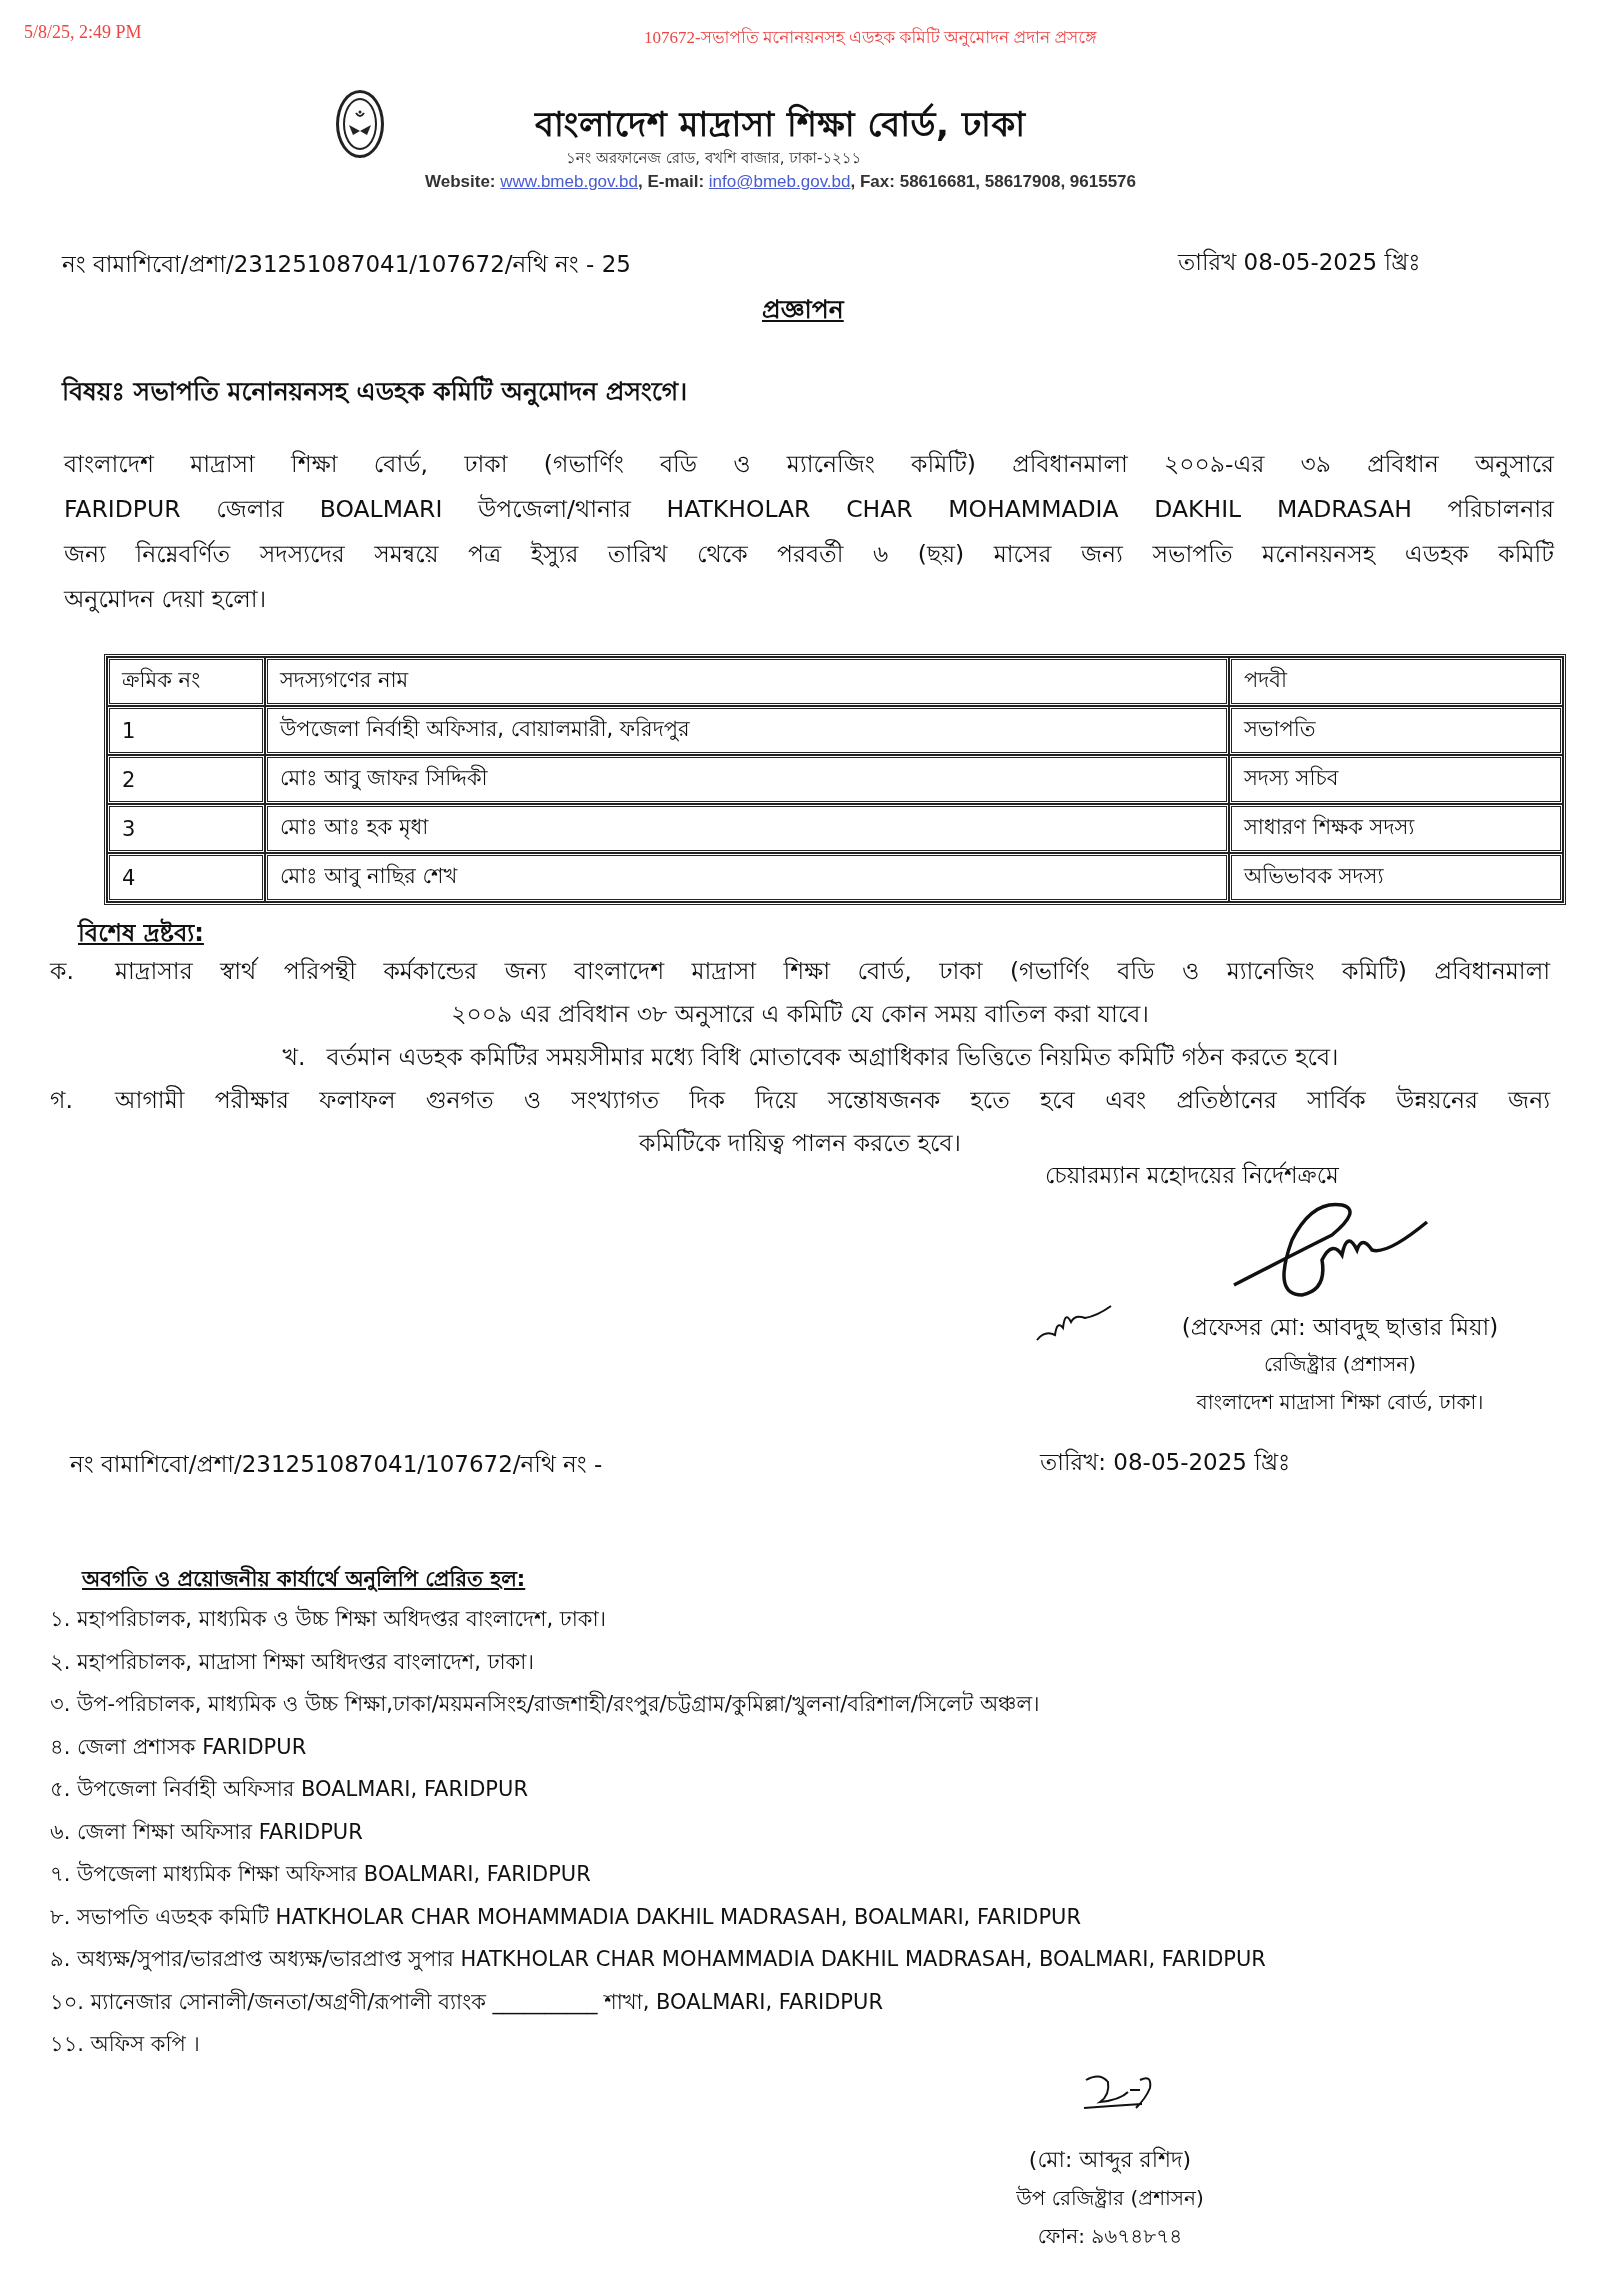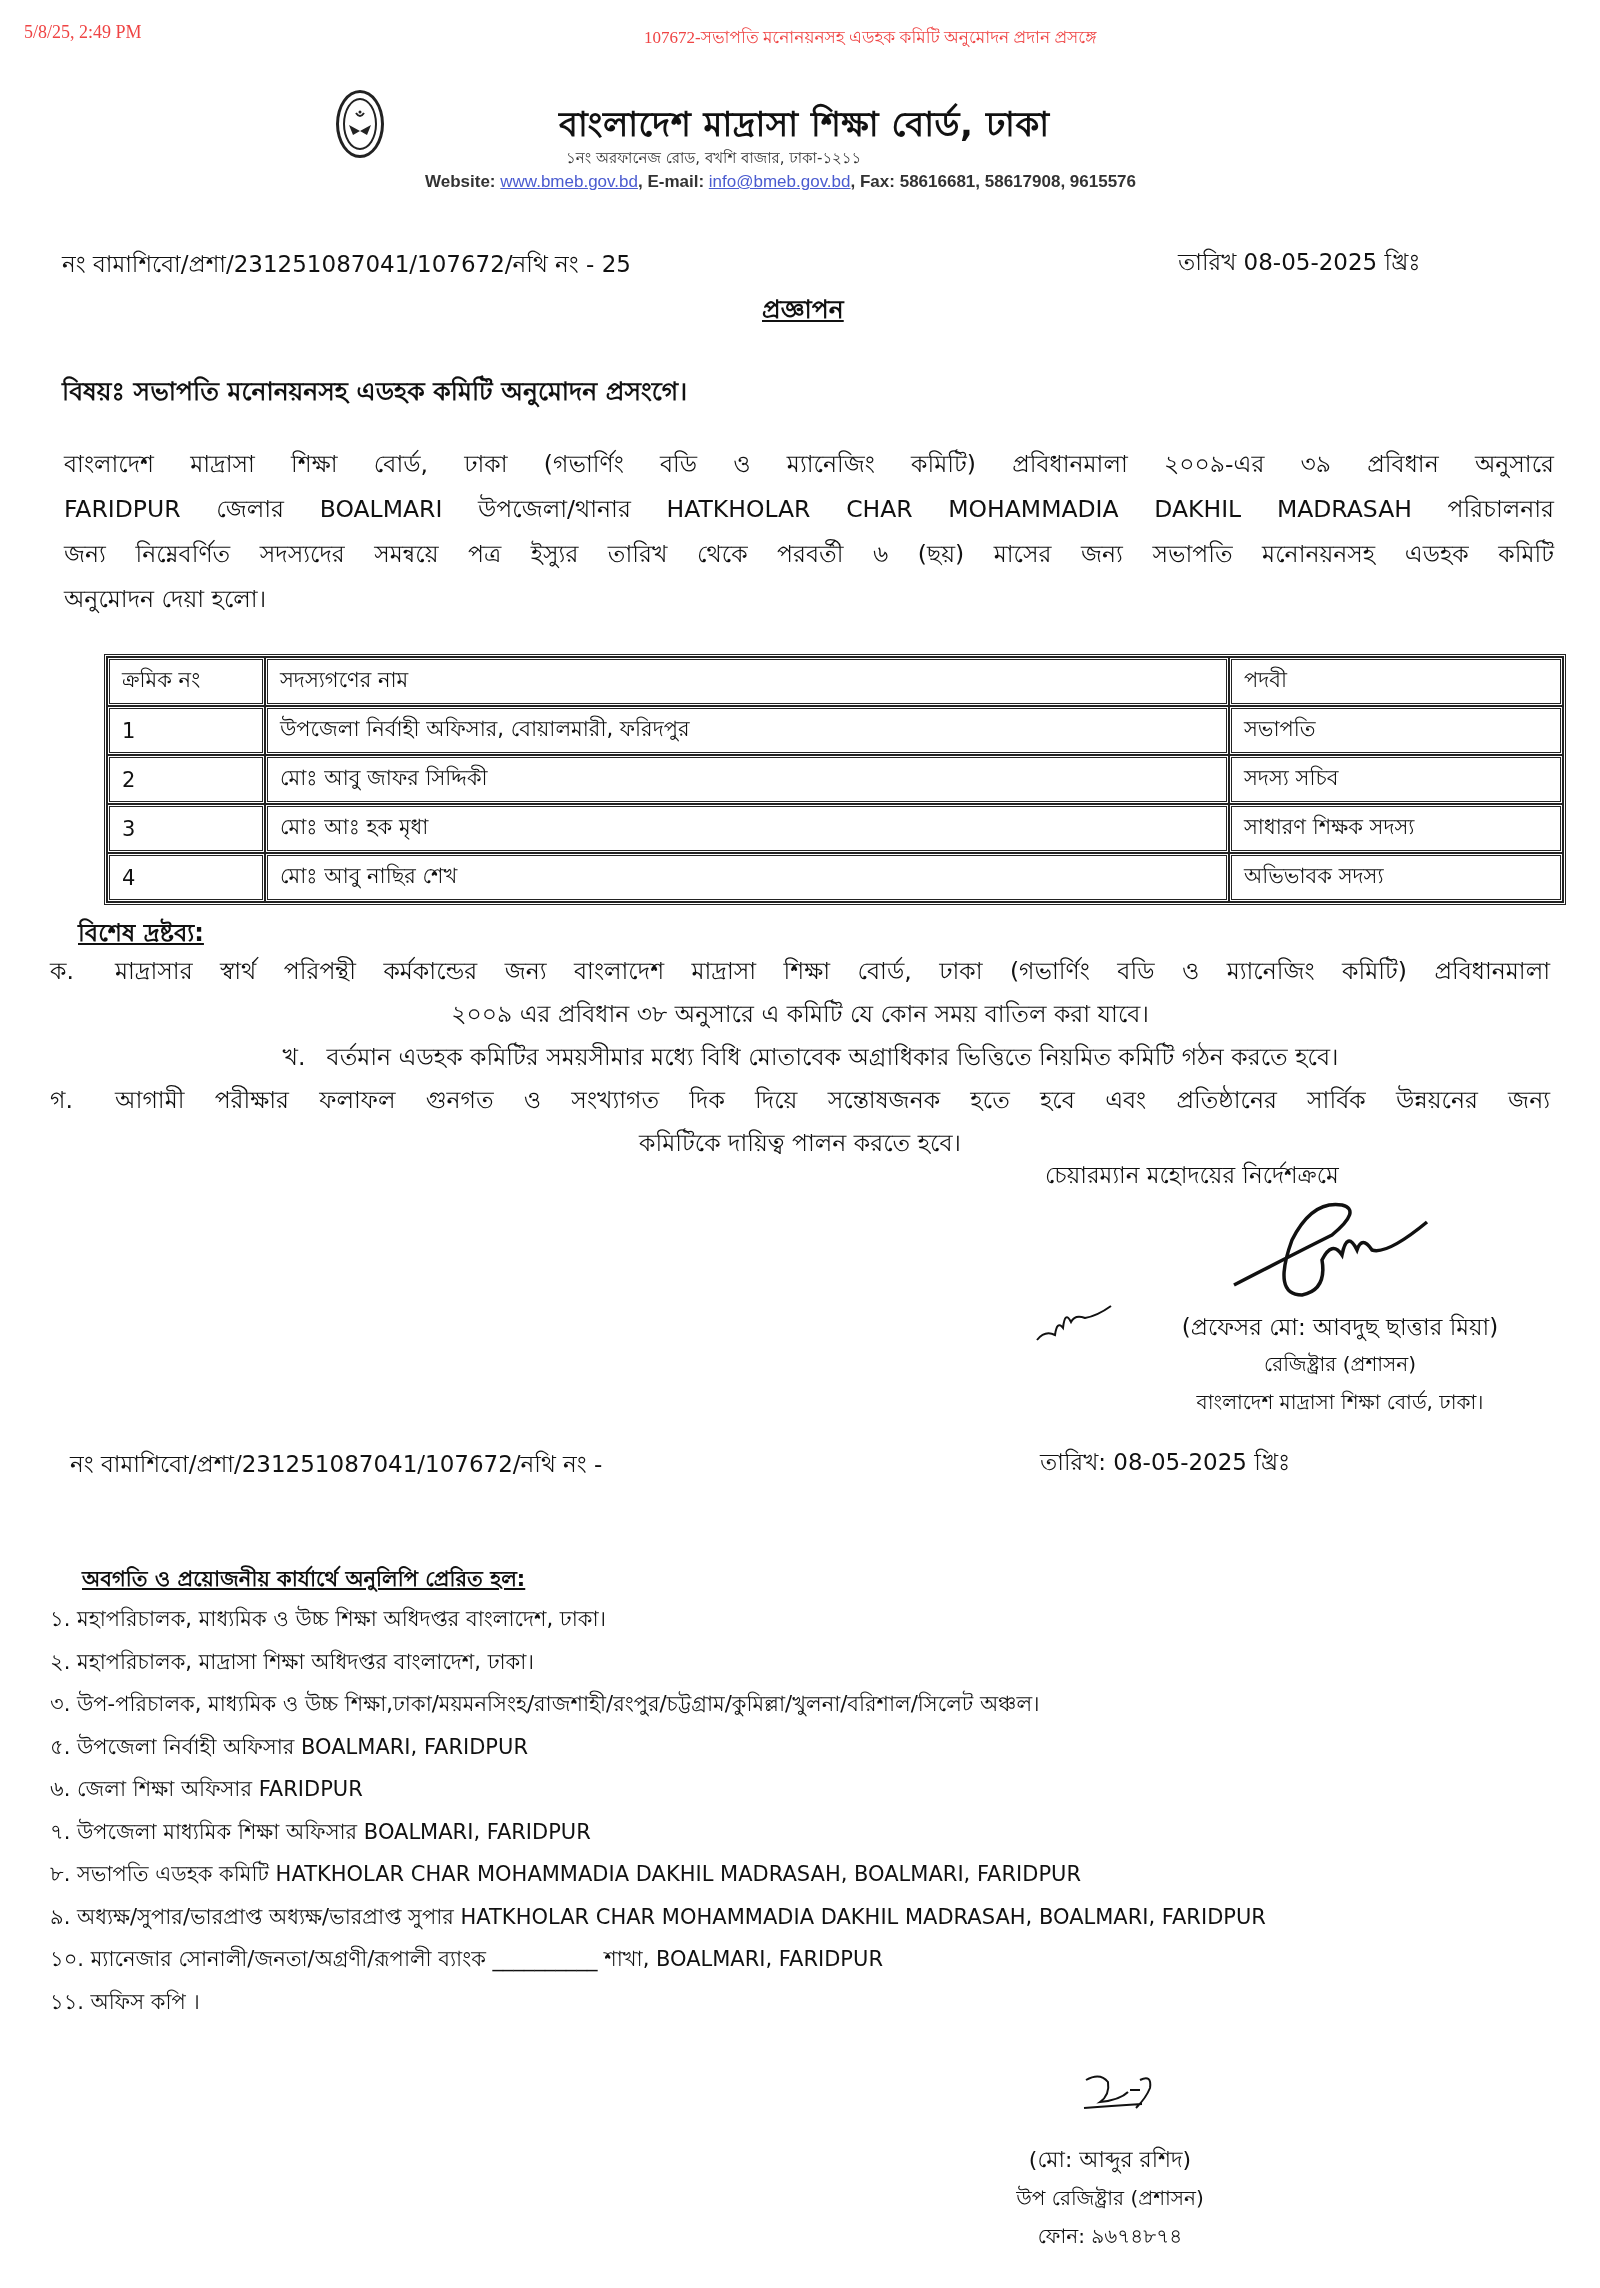--- a/index.html
+++ b/index.html
@@ -1,20 +1,20 @@
 <!DOCTYPE html>
 <html><head>
   <meta charset="utf-8">
   <style>
     * { box-sizing: border-box; margin: 0; padding: 0; }
     html, body { width: 1600px; height: 2288px; background: #ffffff; overflow: hidden; }
     body { position: relative; font-family: "DejaVu Sans", sans-serif; color: #111111; }
     .abs { position: absolute; }
     .print-meta { font-family: Liberation Serif, serif; font-size: 18px; color: #ef4444; text-align: right; }
-    .hdr-title { font-size: 34px; font-weight: bold; letter-spacing: 0.5px; margin-left: 24px; }
+    .hdr-title { font-size: 34px; font-weight: bold; letter-spacing: 0.5px; }
     .hdr-addr { font-size: 15px; color: #333; }
     .hdr-web { font-size: 17px; font-weight: bold; color: #333; font-family: "Liberation Sans", sans-serif; margin-left: 47px; }
     .hdr-web .lnk { color: #4a5bd0; text-decoration: underline; font-weight: normal; }
     .memo { font-size: 23px; }
     .heading-u { font-size: 25px; font-weight: bold; text-decoration: underline; }
     .subject { font-size: 25px; font-weight: bold; }
     .para { font-size: 23.5px; line-height: 45px; text-align: justify; text-align-last: left; }
     .para.just { text-align-last: justify; }
     table.members { border-collapse: separate; border-spacing: 0; border: 3px double #222; width: 1462px; }
     table.members td { border: 3px double #222; height: 49px; font-size: 21px; padding: 0 12px; vertical-align: middle; }
@@ -123,20 +123,21 @@
   <div style="font-size:20px; line-height:40px;">বাংলাদেশ মাদ্রাসা শিক্ষা বোর্ড, ঢাকা।</div>
 </div>
 
 <div class="abs memo" style="left:70px; top:1446px;">নং বামাশিবো/প্রশা/231251087041/107672/নথি নং -</div>
 <div class="abs memo" style="left:1040px; top:1444px;">তারিখ: 08-05-2025 খ্রিঃ</div>
 <div class="abs cc-head" style="left:82px; top:1563px;">অবগতি ও প্রয়োজনীয় কার্যার্থে অনুলিপি প্রেরিত হল:</div>
 <div class="abs" style="left:50px; top:1598px; width:1500px;">
   <div class="cc-item">১. মহাপরিচালক, মাধ্যমিক ও উচ্চ শিক্ষা অধিদপ্তর বাংলাদেশ, ঢাকা।</div>
   <div class="cc-item">২. মহাপরিচালক, মাদ্রাসা শিক্ষা অধিদপ্তর বাংলাদেশ, ঢাকা।</div>
   <div class="cc-item">৩. উপ-পরিচালক, মাধ্যমিক ও  উচ্চ শিক্ষা,ঢাকা/ময়মনসিংহ/রাজশাহী/রংপুর/চট্টগ্রাম/কুমিল্লা/খুলনা/বরিশাল/সিলেট অঞ্চল।</div>
+  <div class="cc-item">৪. জেলা প্রশাসক FARIDPUR</div>
   <div class="cc-item">৫. উপজেলা নির্বাহী অফিসার BOALMARI, FARIDPUR</div>
   <div class="cc-item">৬. জেলা শিক্ষা অফিসার FARIDPUR</div>
   <div class="cc-item">৭. উপজেলা মাধ্যমিক শিক্ষা অফিসার BOALMARI, FARIDPUR</div>
   <div class="cc-item">৮. সভাপতি এডহক কমিটি HATKHOLAR CHAR MOHAMMADIA DAKHIL MADRASAH, BOALMARI, FARIDPUR</div>
   <div class="cc-item">৯. অধ্যক্ষ/সুপার/ভারপ্রাপ্ত অধ্যক্ষ/ভারপ্রাপ্ত সুপার HATKHOLAR CHAR MOHAMMADIA DAKHIL MADRASAH, BOALMARI, FARIDPUR</div>
   <div class="cc-item">১০. ম্যানেজার সোনালী/জনতা/অগ্রণী/রূপালী ব্যাংক __________ শাখা, BOALMARI, FARIDPUR</div>
   <div class="cc-item">১১. অফিস কপি ।</div>
 </div>
 
 <svg class="abs" style="left:1080px; top:2070px;" width="80" height="45" viewBox="0 0 80 45">

